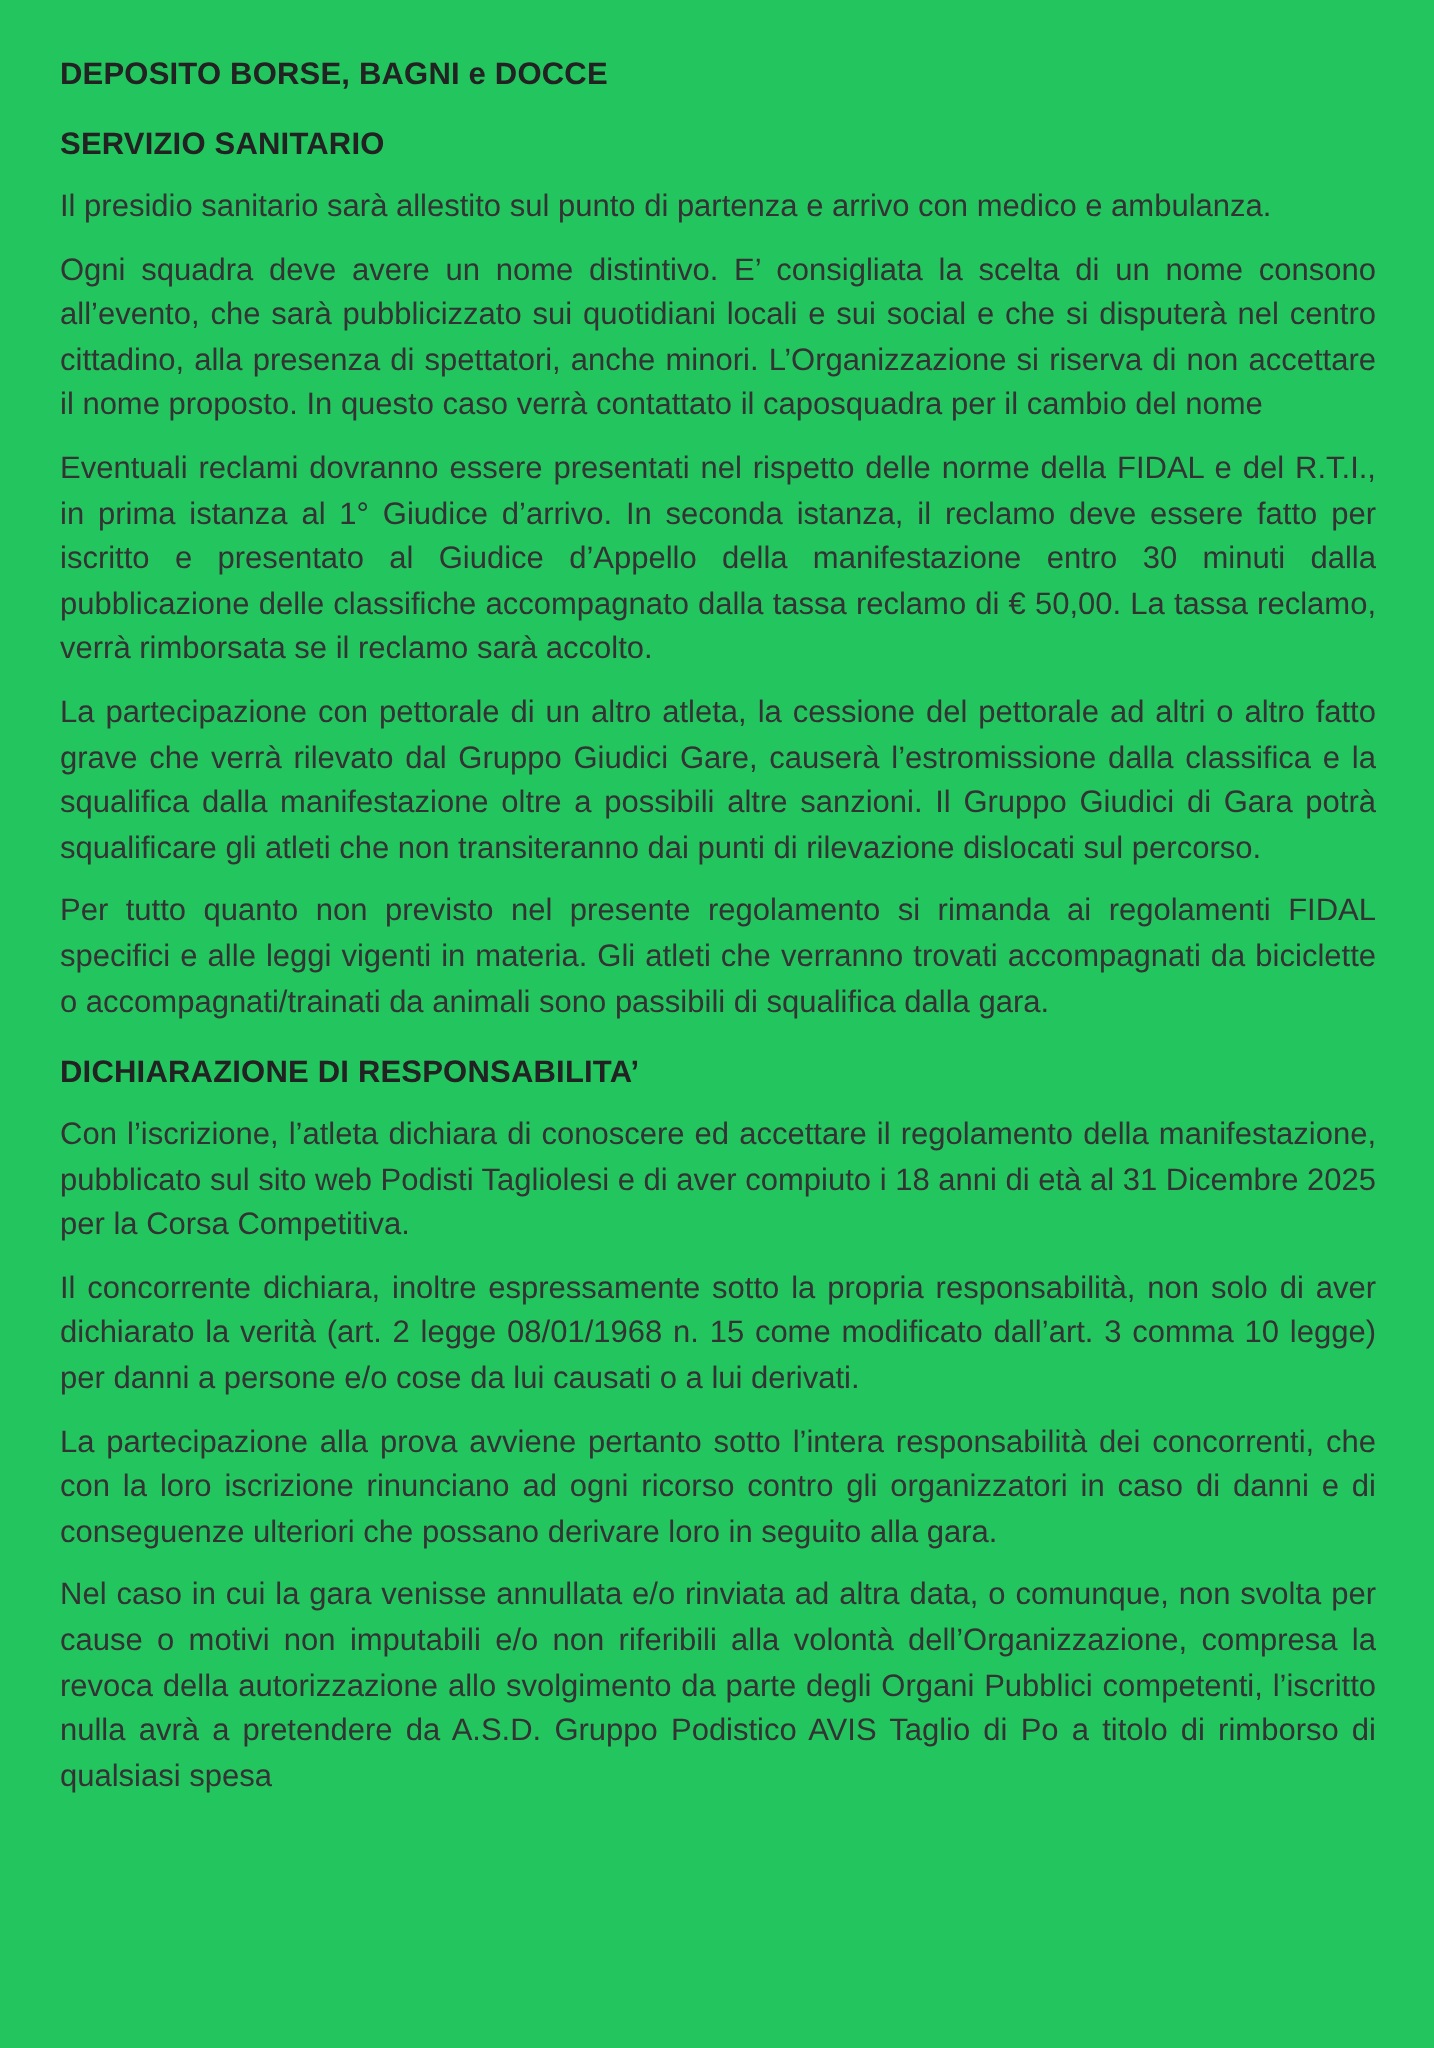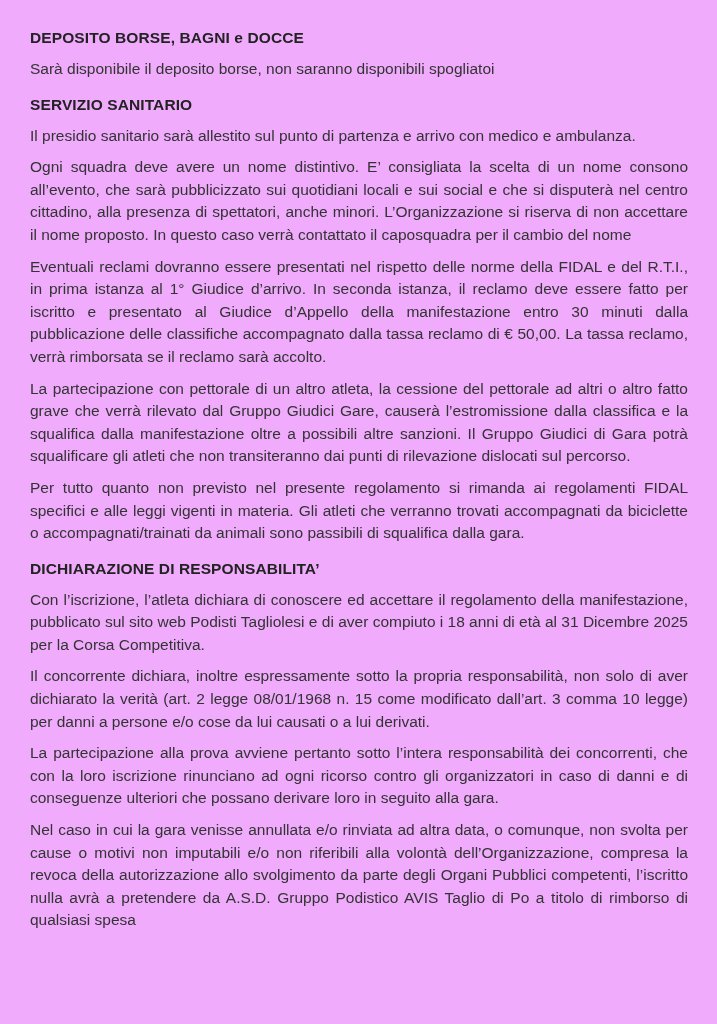--- a/index.html
+++ b/index.html
@@ -11,21 +11,21 @@
     width: 717px;
     height: 1024px;
     overflow: hidden;
     font-family: "Liberation Sans", sans-serif;
   }
   .page {
     box-sizing: border-box;
     width: 717px;
     height: 1024px;
     padding: 14px 29px 0 30px;
-    background: #f0abfc;
+    background: #22c55e;
   }
   .heading {
     font-size: 15.5px;
     font-weight: 700;
     color: #222222;
     line-height: 22px;
     margin: 13px 0 9px 0;
     letter-spacing: 0.1px;
   }
   .para {
@@ -39,21 +39,20 @@
   .heading:first-child {
     margin-top: 13px;
   }
 </style>
 </head>
 <body>
 
 <div class="page">
   <div>
       <div class="heading">DEPOSITO BORSE, BAGNI e DOCCE</div>
-      <p class="para">Sarà disponibile il deposito borse, non saranno disponibili spogliatoi</p>
       <div class="heading">SERVIZIO SANITARIO</div>
       <p class="para">Il presidio sanitario sarà allestito sul punto di partenza e arrivo con medico e ambulanza.</p>
       <p class="para">Ogni squadra deve avere un nome distintivo. E’ consigliata la scelta di un nome consono all’evento, che sarà pubblicizzato sui quotidiani locali e sui social e che si disputerà nel centro cittadino, alla presenza di spettatori, anche minori. L’Organizzazione si riserva di non accettare il nome proposto. In questo caso verrà contattato il caposquadra per il cambio del nome</p>
       <p class="para">Eventuali reclami dovranno essere presentati nel rispetto delle norme della FIDAL e del R.T.I., in prima istanza al 1° Giudice d’arrivo. In seconda istanza, il reclamo deve essere fatto per iscritto e presentato al Giudice d’Appello della manifestazione entro 30 minuti dalla pubblicazione delle classifiche accompagnato dalla tassa reclamo di € 50,00. La tassa reclamo, verrà rimborsata se il reclamo sarà accolto.</p>
       <p class="para">La partecipazione con pettorale di un altro atleta, la cessione del pettorale ad altri o altro fatto grave che verrà rilevato dal Gruppo Giudici Gare, causerà l’estromissione dalla classifica e la squalifica dalla manifestazione oltre a possibili altre sanzioni. Il Gruppo Giudici di Gara potrà squalificare gli atleti che non transiteranno dai punti di rilevazione dislocati sul percorso.</p>
       <p class="para">Per tutto quanto non previsto nel presente regolamento si rimanda ai regolamenti FIDAL specifici e alle leggi vigenti in materia. Gli atleti che verranno trovati accompagnati da biciclette o accompagnati/trainati da animali sono passibili di squalifica dalla gara.</p>
       <div class="heading">DICHIARAZIONE DI RESPONSABILITA’</div>
       <p class="para">Con l’iscrizione, l’atleta dichiara di conoscere ed accettare il regolamento della manifestazione, pubblicato sul sito web Podisti Tagliolesi e di aver compiuto i 18 anni di età al 31 Dicembre 2025 per la Corsa Competitiva.</p>
       <p class="para">Il concorrente dichiara, inoltre espressamente sotto la propria responsabilità, non solo di aver dichiarato la verità (art. 2 legge 08/01/1968 n. 15 come modificato dall’art. 3 comma 10 legge) per danni a persone e/o cose da lui causati o a lui derivati.</p>
       <p class="para">La partecipazione alla prova avviene pertanto sotto l’intera responsabilità dei concorrenti, che con la loro iscrizione rinunciano ad ogni ricorso contro gli organizzatori in caso di danni e di conseguenze ulteriori che possano derivare loro in seguito alla gara.</p>

